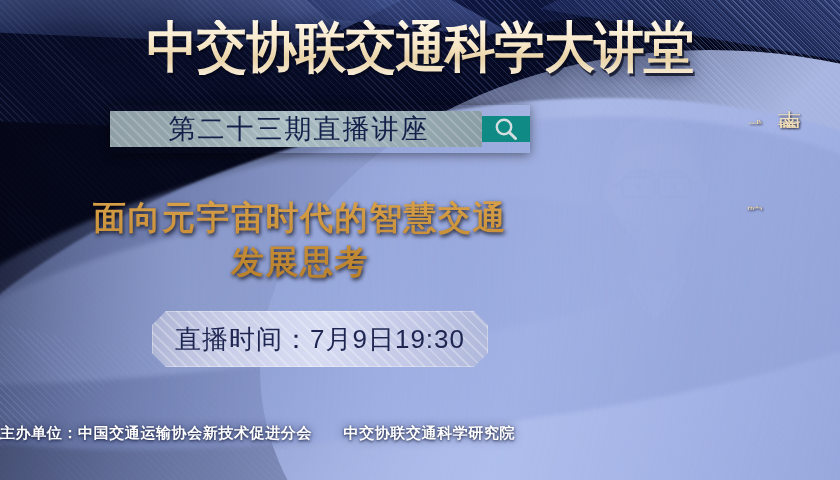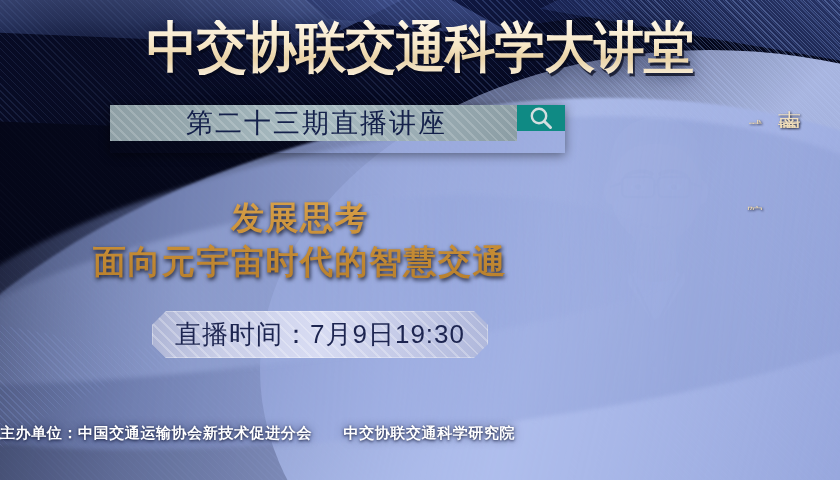--- a/index.html
+++ b/index.html
@@ -158,22 +158,22 @@
     background-clip: text;
     color: transparent;
     -webkit-text-fill-color: transparent;
     filter: drop-shadow(2px 3px 0 rgba(5,8,25,.75)) drop-shadow(0 0 10px rgba(10,16,48,.6));
     white-space: nowrap;
   }
 
   
   .subtitle-bar {
     position: absolute; left: 110px; top: 105px;
-    width: 455px; height: 48px;
-    display: flex; align-items: flex-start;
+    width: 420px; height: 48px;
+    display: flex; align-items: center;
     box-shadow: 0 2px 10px rgba(0,0,0,.45);
   }
   .subtitle-fill {
     flex: 1;
     position: relative;
     background: linear-gradient(100deg, #8e9fa5 0%, #94a6ac 18%, #a9bcc2 48%, #9dafb6 72%, #8b9da4 100%);
     display: flex; align-items: center; justify-content: center;
     overflow: hidden;
   }
   .subtitle-fill::after {
@@ -215,21 +215,21 @@
     -webkit-background-clip: text;
     background-clip: text;
     -webkit-text-fill-color: transparent;
     color: transparent;
     filter: drop-shadow(1px 2px 2px rgba(2,4,16,.85));
   }
 
   
   .time-pill {
     position: absolute; left: 152px; top: 311px;
-    width: 336px; height: 47px;
+    width: 336px; height: 56px;
     display: flex; align-items: center; justify-content: center;
     clip-path: polygon(14px 0, calc(100% - 14px) 0, 100% 14px, 100% calc(100% - 14px),
                        calc(100% - 14px) 100%, 14px 100%, 0 calc(100% - 14px), 0 14px);
     background: linear-gradient(100deg,
       rgba(196,198,220,.62) 0%,
       rgba(216,218,238,.80) 22%,
       rgba(226,228,246,.86) 50%,
       rgba(206,209,232,.78) 76%,
       rgba(184,188,214,.62) 100%);
     box-shadow: inset 0 0 0 1px rgba(255,255,255,.32), 0 2px 10px rgba(0,0,0,.4);
@@ -423,22 +423,22 @@
       <span>
         <svg width="26" height="26" viewBox="0 0 26 26" xmlns="http://www.w3.org/2000/svg">
           <circle cx="11" cy="11" r="7.2" fill="none" stroke="#d4dee0" stroke-width="2.4"></circle>
           <line x1="16.2" y1="16.2" x2="22.5" y2="22.5" stroke="#d4dee0" stroke-width="3" stroke-linecap="round"></line>
         </svg>
       </span>
     </div>
   </div>
 
   <div class="headline">
+    <div>面向元宇宙时代的智慧交通</div>
     <div>发展思考</div>
-    <div>面向元宇宙时代的智慧交通</div>
   </div>
 
   <div class="time-pill">
     <span class="time-text">直播时间：7月9日19:30</span>
   </div>
 
   <div class="v-univ">南京理工大学</div>
   <div class="v-name">戚湧</div>
   <div class="v-role">院长</div>
 

